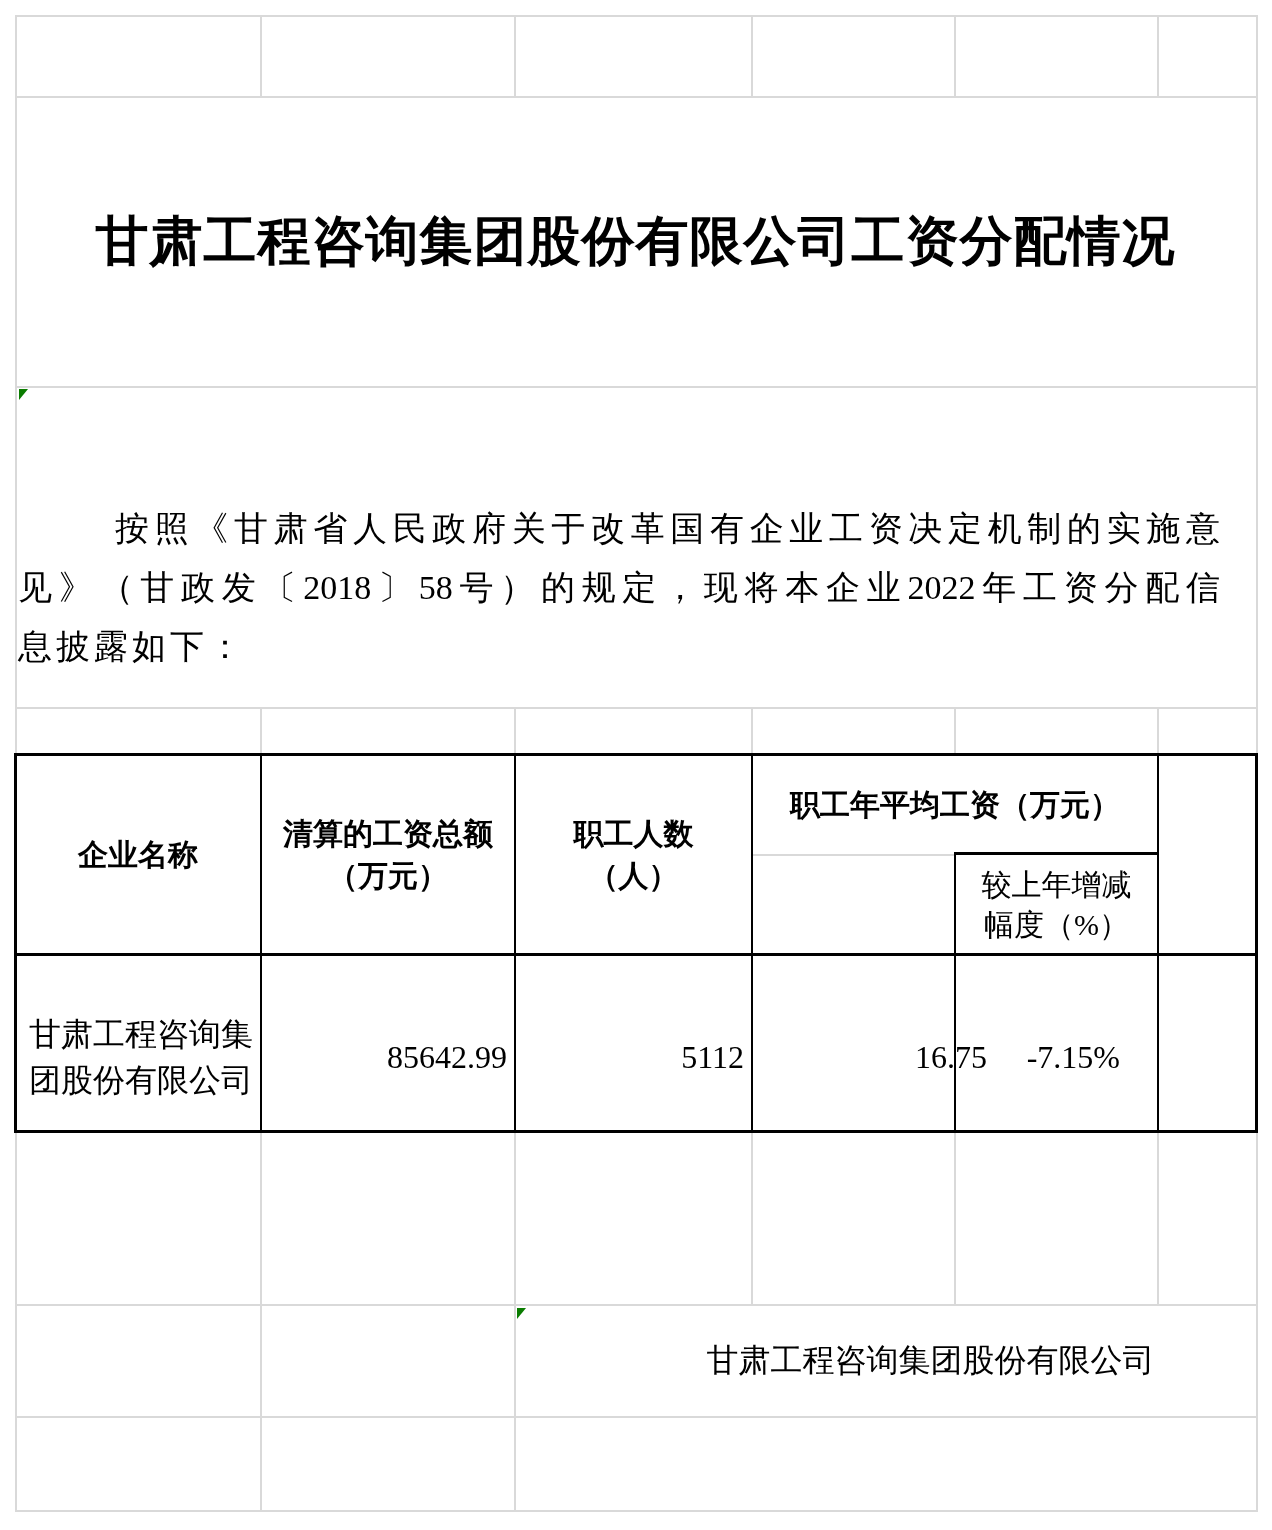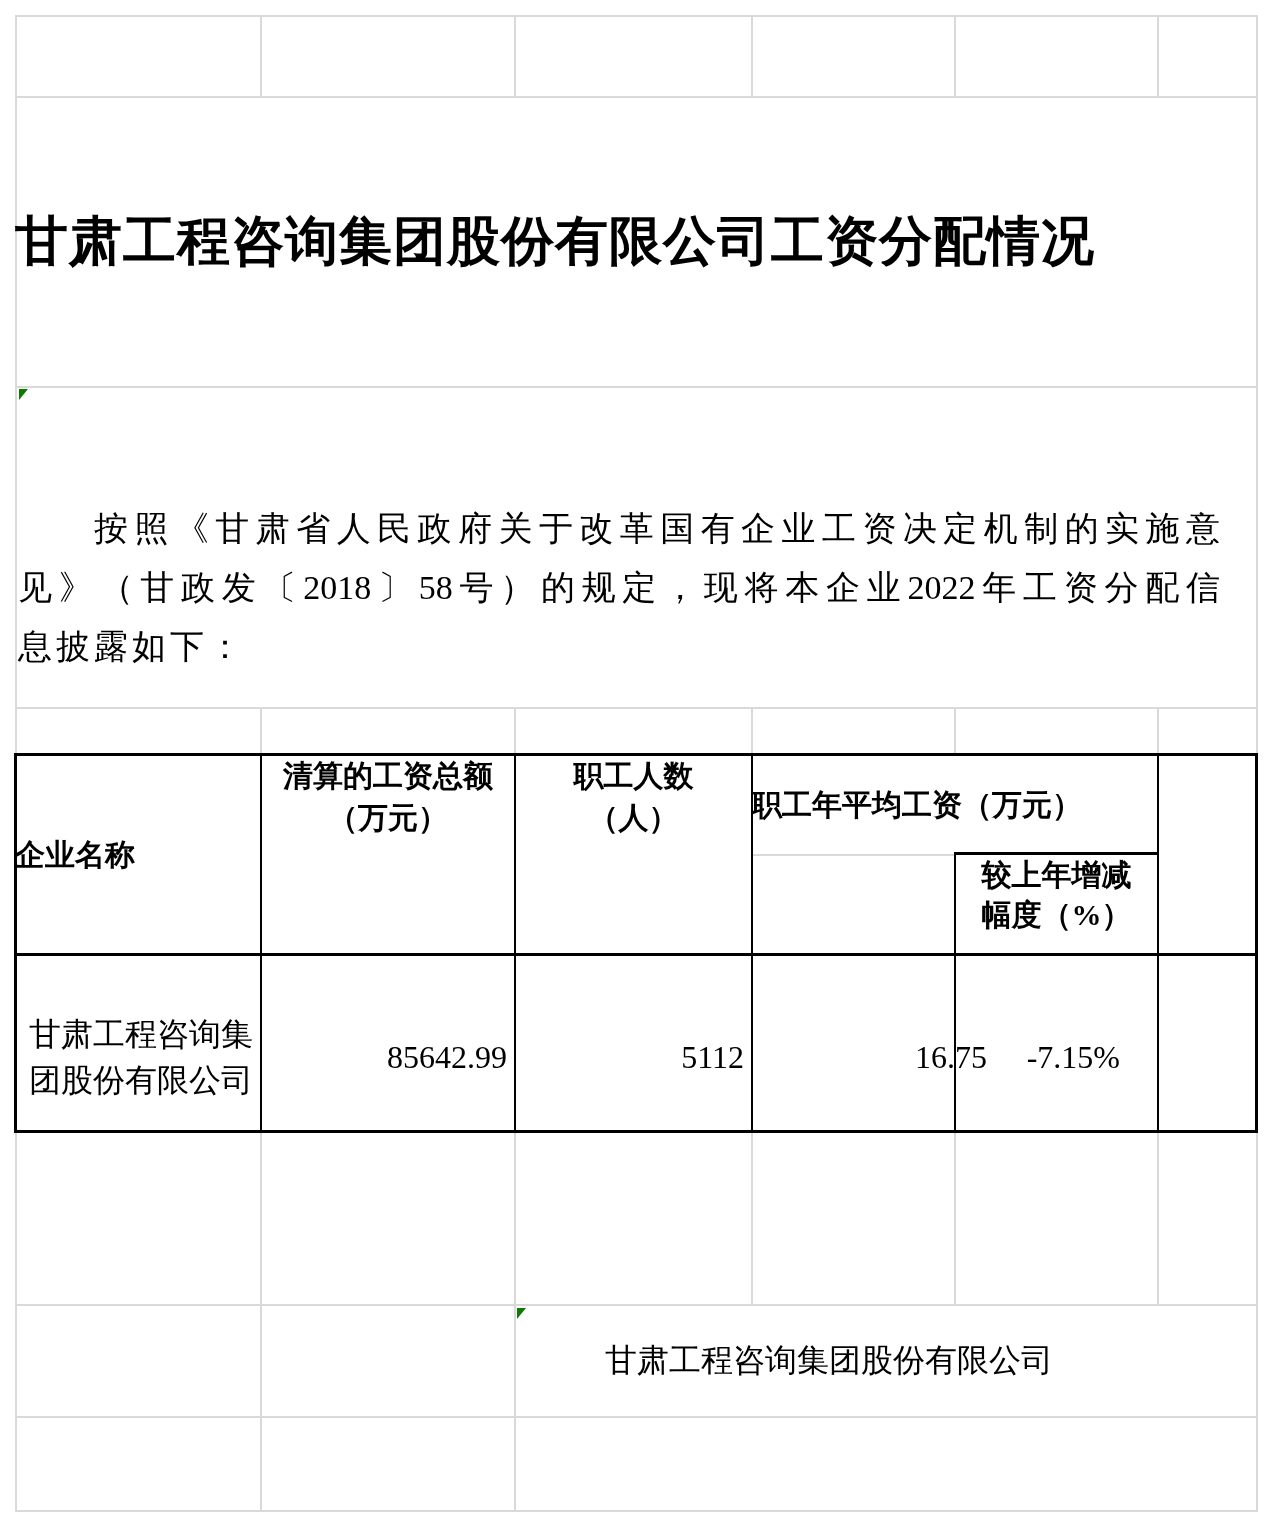--- a/index.html
+++ b/index.html
@@ -11,29 +11,29 @@
   .sheet{
     position:relative;
     width:1272px;height:1530px;
     background:#ffffff;
     font-family:"Liberation Serif","DejaVu Serif",serif;
     color:#000;
     overflow:hidden;
   }
   .gl{position:absolute;background:var(--grid);}
   .bl{position:absolute;background:var(--table-border);}
-  .cell{position:absolute;display:flex;align-items:center;
+  .cell{position:absolute;display:flex;align-items:center;justify-content:center;
         box-sizing:border-box;white-space:nowrap;}
   .cell.col{flex-direction:column;}
   .title-cell{font-size:53px;font-weight:700;letter-spacing:1px;}
   .intro-line{position:absolute;box-sizing:border-box;font-size:34px;line-height:59px;
               height:59px;white-space:nowrap;text-align:right;}
   .just{text-align:justify;text-align-last:justify;white-space:normal;}
   .hdr{font-size:30px;font-weight:700;line-height:42px;}
-  .hdr2{font-size:30px;font-weight:700;line-height:40px;}
+  .hdr2{font-size:30px;font-weight:400;line-height:40px;}
   .dat{font-size:32px;}
   .num{justify-content:flex-end;padding-right:8px;padding-top:28px;}
   .company-cell{align-items:center;justify-content:flex-start;padding-left:14px;
                 padding-top:28px;font-size:32px;line-height:46px;white-space:normal;}
   .company-cell .wrapbox{width:240px;}
   .flag{position:absolute;width:0;height:0;
         border-top:11px solid var(--flag-green);
         border-right:9px solid transparent;}
   .footer-company{font-size:32px;padding-left:90px;}
   .footer-date{font-size:31px;}
@@ -88,21 +88,21 @@
   <div class="bl" style="left:15px;top:953px;width:1241px;height:3px"></div>
   <div class="bl" style="left:954px;top:852px;width:204px;height:3px"></div>
 
   <div class="flag" style="left:19px;top:389px"></div>
   <div class="flag" style="left:517px;top:1308px"></div>
 
   <div class="cell title-cell" style="left:15px;top:97px;width:1241px;height:290px">
     <span>甘肃工程咨询集团股份有限公司工资分配情况</span>
   </div>
 
-  <div class="intro-line just" style="left:18px;top:499px;width:1202px;padding-left:76px">按照《甘肃省人民政府关于改革国有企业工资决定机制的实施意</div>
+  <div class="intro-line just" style="left:18px;top:499px;width:1202px;padding-left:97px">按照《甘肃省人民政府关于改革国有企业工资决定机制的实施意</div>
   <div class="intro-line just" style="left:18px;top:558px;width:1202px">见》（甘政发〔2018〕58号）的规定，现将本企业2022年工资分配信</div>
   <div class="intro-line" style="left:18px;top:617px;letter-spacing:4px">息披露如下：</div>
 
   <div class="cell hdr" style="left:15px;top:755px;width:246px;height:200px">企业名称</div>
 
   <div class="cell col hdr" style="left:261px;top:755px;width:254px;height:200px">
     <span>清算的工资总额</span>
     <span>（万元）</span>
   </div>
 

